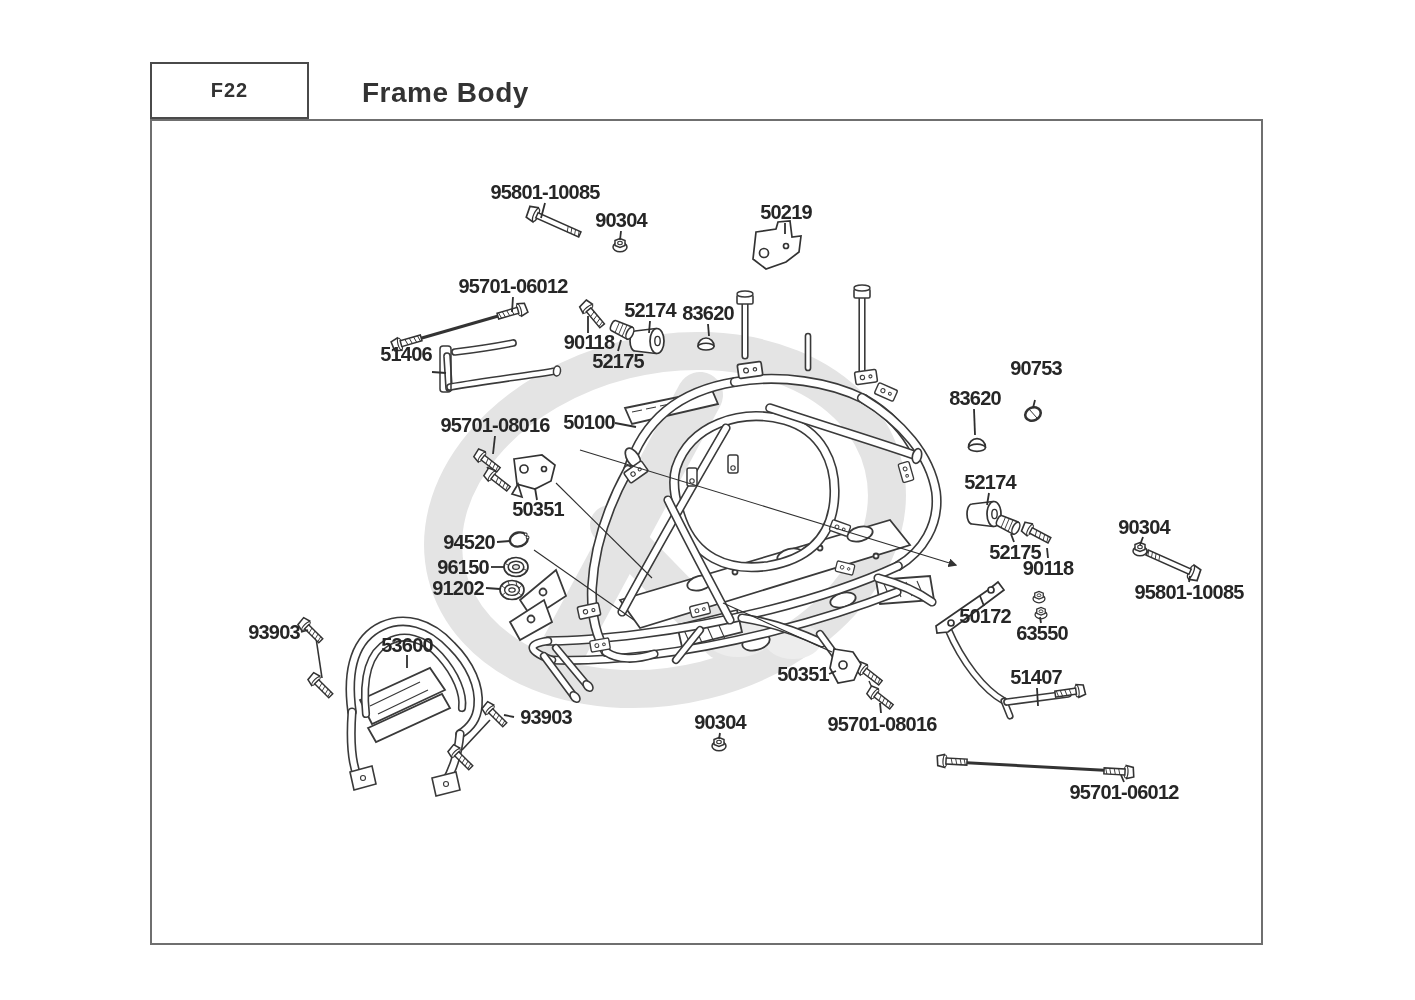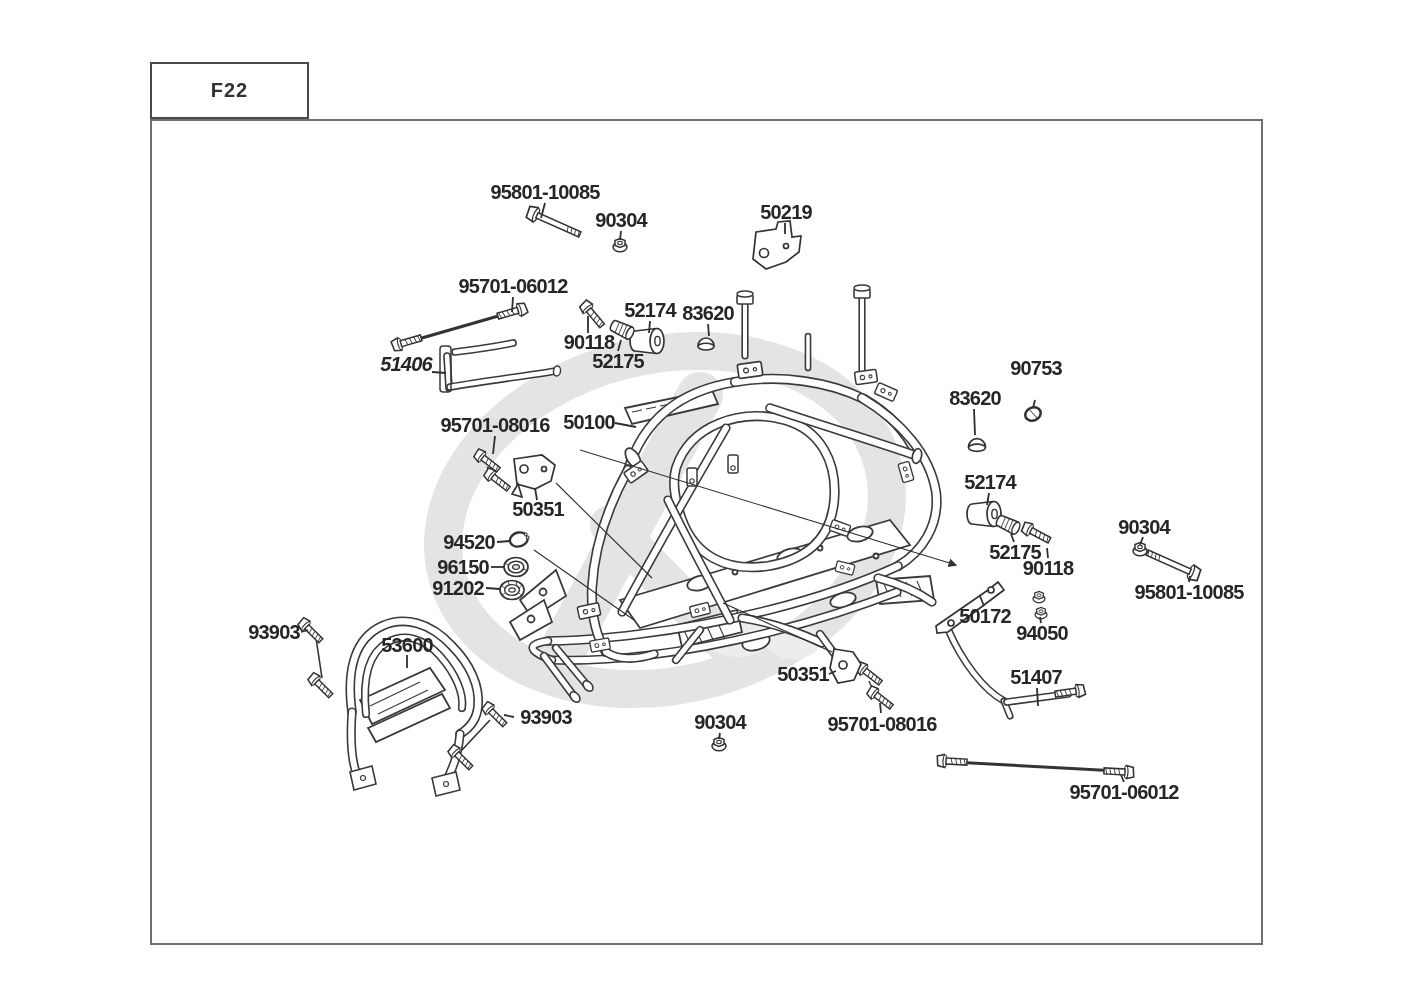--- a/index.html
+++ b/index.html
@@ -34,20 +34,21 @@
   }
 </style>
 </head>
 <body>
 
 <div class="page">
 
   <div class="code-box">
     <span>F22</span>
   </div>
+  <div class="page-title">Frame Body</div>
   <div class="main-border"></div>
 
   <svg class="art" viewBox="0 0 1415 1000" xmlns="http://www.w3.org/2000/svg">
     <defs>
       <marker id="arr" viewBox="0 0 10 10" refX="8.5" refY="5" markerWidth="8" markerHeight="8" orient="auto">
         <path d="M0,0 L10,5 L0,10 Z" fill="#333"></path>
       </marker>
       <g id="bolt">
         <polygon points="-8,-4.5 -1,-6.5 0,6.5 -7,5" fill="#fff" stroke="#333" stroke-width="1.6"></polygon>
         <ellipse cx="0" cy="0" rx="2" ry="6" fill="#fff" stroke="#333" stroke-width="1.2"></ellipse>
@@ -340,36 +341,36 @@
 
   <div class="labels-layer">
       <div class="part-label" style="left: 545px; top: 192px;">95801-10085</div>
       <div class="part-label" style="left: 621px; top: 220px;">90304</div>
       <div class="part-label" style="left: 786px; top: 212px;">50219</div>
       <div class="part-label" style="left: 513px; top: 286px;">95701-06012</div>
       <div class="part-label" style="left: 650px; top: 310px;">52174</div>
       <div class="part-label" style="left: 708px; top: 313px;">83620</div>
       <div class="part-label" style="left: 589px; top: 342px;">90118</div>
       <div class="part-label" style="left: 618px; top: 361px;">52175</div>
-      <div class="part-label" style="left: 406px; top: 364px; font-style: italic;">51406</div>
+      <div class="part-label" style="left: 406px; top: 354px;">51406</div>
       <div class="part-label" style="left: 495px; top: 425px;">95701-08016</div>
       <div class="part-label" style="left: 589px; top: 422px;">50100</div>
       <div class="part-label" style="left: 975px; top: 398px;">83620</div>
       <div class="part-label" style="left: 1036px; top: 368px;">90753</div>
       <div class="part-label" style="left: 990px; top: 482px;">52174</div>
       <div class="part-label" style="left: 538px; top: 509px;">50351</div>
       <div class="part-label" style="left: 469px; top: 542px;">94520</div>
       <div class="part-label" style="left: 463px; top: 567px;">96150</div>
       <div class="part-label" style="left: 458px; top: 588px;">91202</div>
       <div class="part-label" style="left: 1015px; top: 552px;">52175</div>
       <div class="part-label" style="left: 1144px; top: 527px;">90304</div>
       <div class="part-label" style="left: 1048px; top: 568px;">90118</div>
       <div class="part-label" style="left: 1189px; top: 592px;">95801-10085</div>
       <div class="part-label" style="left: 985px; top: 616px;">50172</div>
-      <div class="part-label" style="left: 1042px; top: 633px;">94050</div>
+      <div class="part-label" style="left: 1042px; top: 633px;">63550</div>
       <div class="part-label" style="left: 274px; top: 632px;">93903</div>
       <div class="part-label" style="left: 407px; top: 645px;">53600</div>
       <div class="part-label" style="left: 803px; top: 674px;">50351</div>
       <div class="part-label" style="left: 1036px; top: 677px;">51407</div>
       <div class="part-label" style="left: 546px; top: 717px;">93903</div>
       <div class="part-label" style="left: 720px; top: 722px;">90304</div>
       <div class="part-label" style="left: 882px; top: 724px;">95701-08016</div>
       <div class="part-label" style="left: 1124px; top: 792px;">95701-06012</div>
     </div>
 

